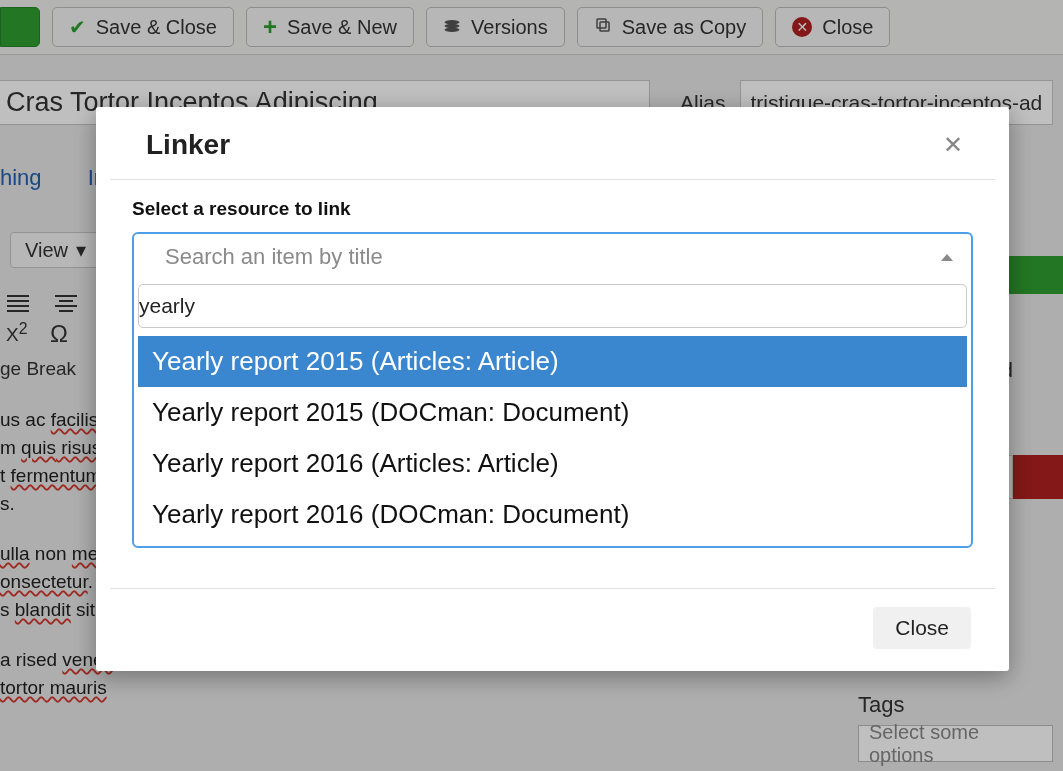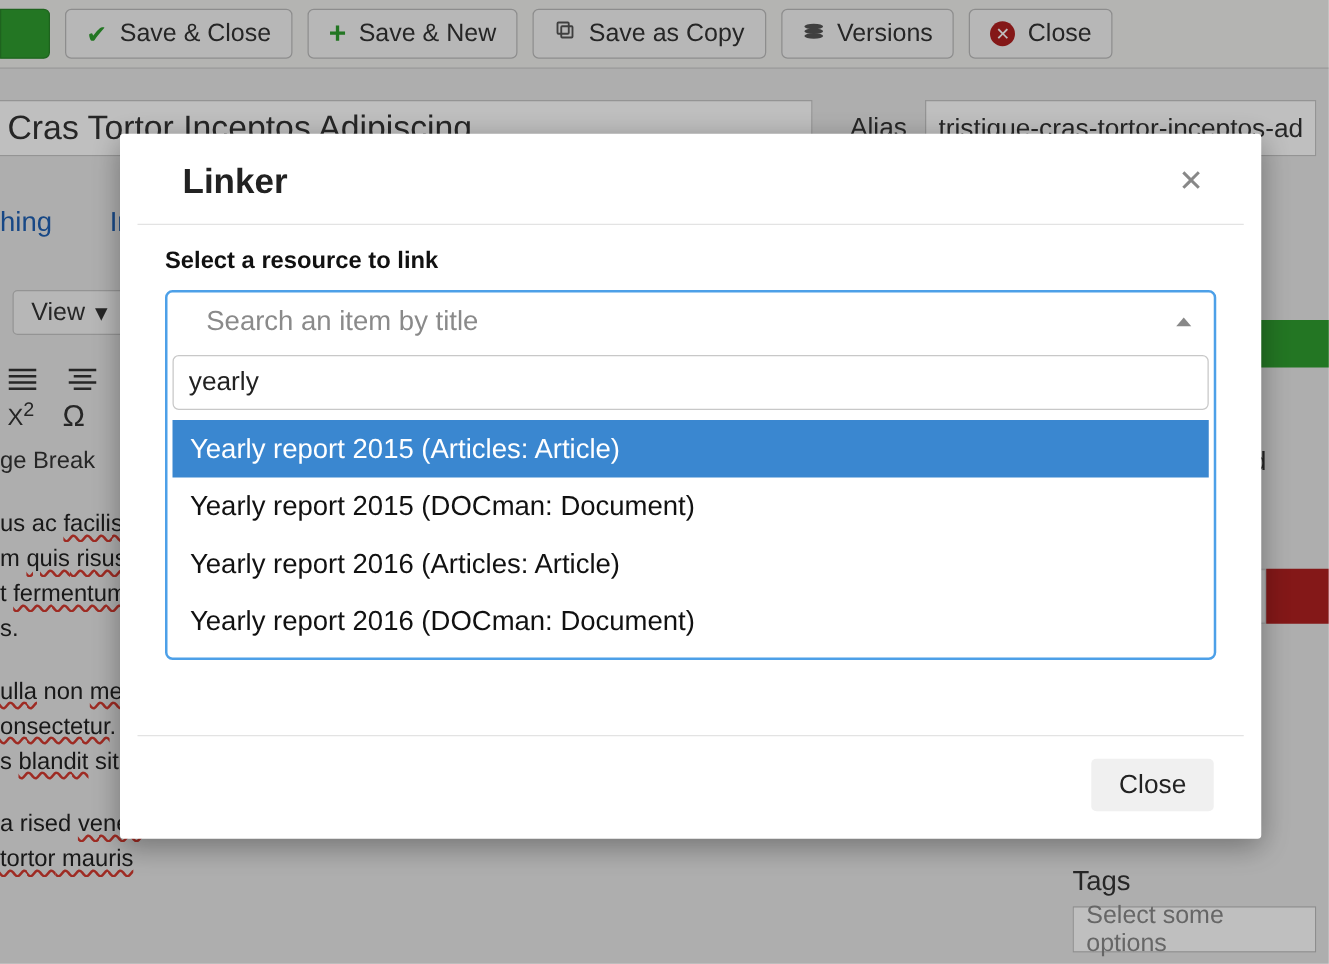--- a/index.html
+++ b/index.html
@@ -70,64 +70,64 @@
 
   .modal-body { padding: 18px 36px 0 36px; flex: 1; }
   .sel-label { font-size: 19px; font-weight: 700; color: #111; margin-bottom: 12px; display: block; }
 
   .combo { position: relative; width: 100%; border: 2px solid #4da0e8; border-radius: 6px; background: #fff; }
   .combo-sel { height: 46px; display: flex; align-items: center; justify-content: space-between; padding: 0 18px; }
   .combo-placeholder { color: #8a8a8a; font-size: 22px; margin-left: 13px; }
   .combo-caret { width: 0; height: 0; border-left: 6px solid transparent; border-right: 6px solid transparent; border-bottom: 7px solid #888; }
 
   .combo-dd { margin: 4px 4px 6px 4px; }
-  .combo-search { width: 100%; height: 44px; border: 1px solid #c8c8c8; border-radius: 5px; padding: 0 12px; font-size: 21px; color: #222; }
+  .combo-search { width: 100%; height: 44px; border: 1px solid #c8c8c8; border-radius: 5px; padding: 0 0; font-size: 21px; color: #222; }
 
   .combo-list { margin-top: 8px; }
-  .combo-item { padding: 10px 14px; font-size: 22px; color: #111; cursor: pointer; }
+  .combo-item { padding: 10px 14px; font-size: 26px; color: #111; cursor: pointer; }
   .combo-item.active { background: #3a87d0; color: #fff; }
 
   .modal-footer { margin: 0 14px; padding: 18px 24px 22px; border-top: 1px solid #e3e3e3; display: flex; justify-content: flex-end; }
   .close-btn { height: 42px; padding: 0 22px; background: #f0f0f0; border: none; border-radius: 4px; font-size: 21px; color: #222; cursor: pointer; }
 </style>
 </head>
 <body>
 
 <div class="bg">
 
   <div class="toolbar">
     <div class="greenbtn"></div>
     <div class="tbtn">
       <span class="ico-check">✔</span>
       <span>Save &amp; Close</span>
     </div>
     <div class="tbtn">
       <span class="ico-plus">+</span>
       <span>Save &amp; New</span>
-    </div>
-    <div class="tbtn">
-      <span class="ico-copy">
-        <svg width="18" height="18" viewBox="0 0 24 24" fill="none" stroke="#555" stroke-width="2">
-            <rect x="8" y="8" width="12" height="12" rx="1"></rect>
-            <rect x="4" y="4" width="12" height="12" rx="1"></rect>
-          </svg>
-      </span>
-      <span>Save as Copy</span>
     </div>
     <div class="tbtn">
       <span class="ico-stack">
         <svg width="18" height="16" viewBox="0 0 24 20" fill="#555">
             <ellipse cx="12" cy="5" rx="10" ry="3"></ellipse>
             <ellipse cx="12" cy="10" rx="10" ry="3"></ellipse>
             <ellipse cx="12" cy="15" rx="10" ry="3"></ellipse>
           </svg>
       </span>
       <span>Versions</span>
     </div>
     <div class="tbtn">
+      <span class="ico-copy">
+        <svg width="18" height="18" viewBox="0 0 24 24" fill="none" stroke="#555" stroke-width="2">
+            <rect x="8" y="8" width="12" height="12" rx="1"></rect>
+            <rect x="4" y="4" width="12" height="12" rx="1"></rect>
+          </svg>
+      </span>
+      <span>Save as Copy</span>
+    </div>
+    <div class="tbtn">
       <span class="ico-x">✕</span>
       <span>Close</span>
     </div>
   </div>
 
   <div class="titlewrap">
     <input class="titleinput" value="Cras Tortor Inceptos Adipiscing" style="">
     <span class="aliaslbl">Alias</span>
     <input class="aliasinput" value="tristique-cras-tortor-inceptos-adipis" style="">
   </div>

